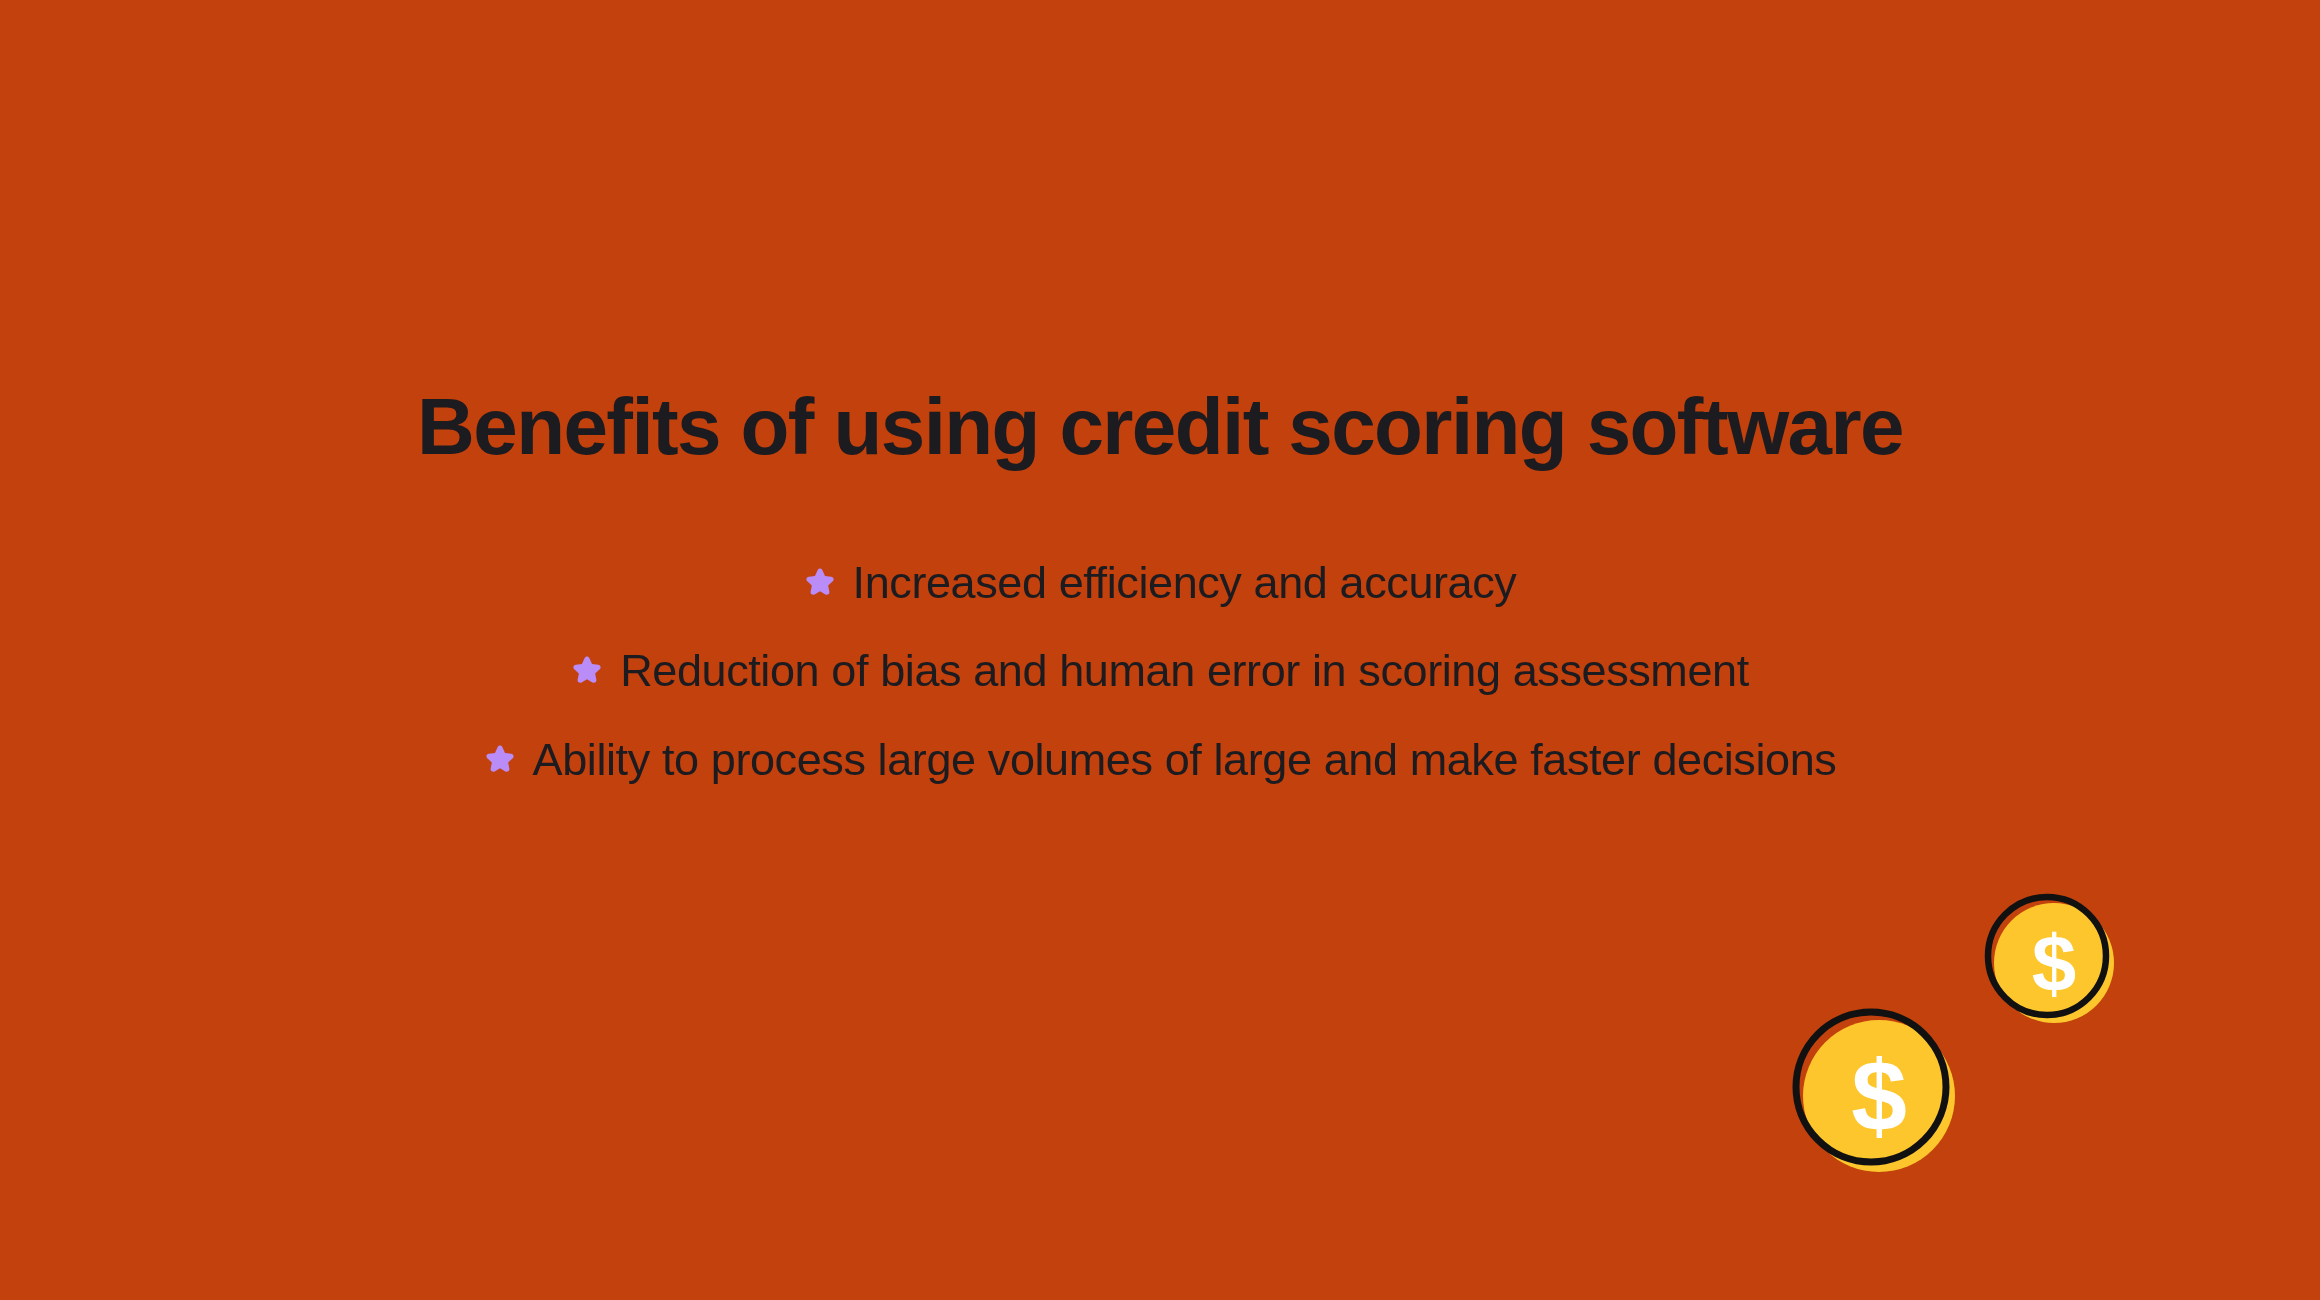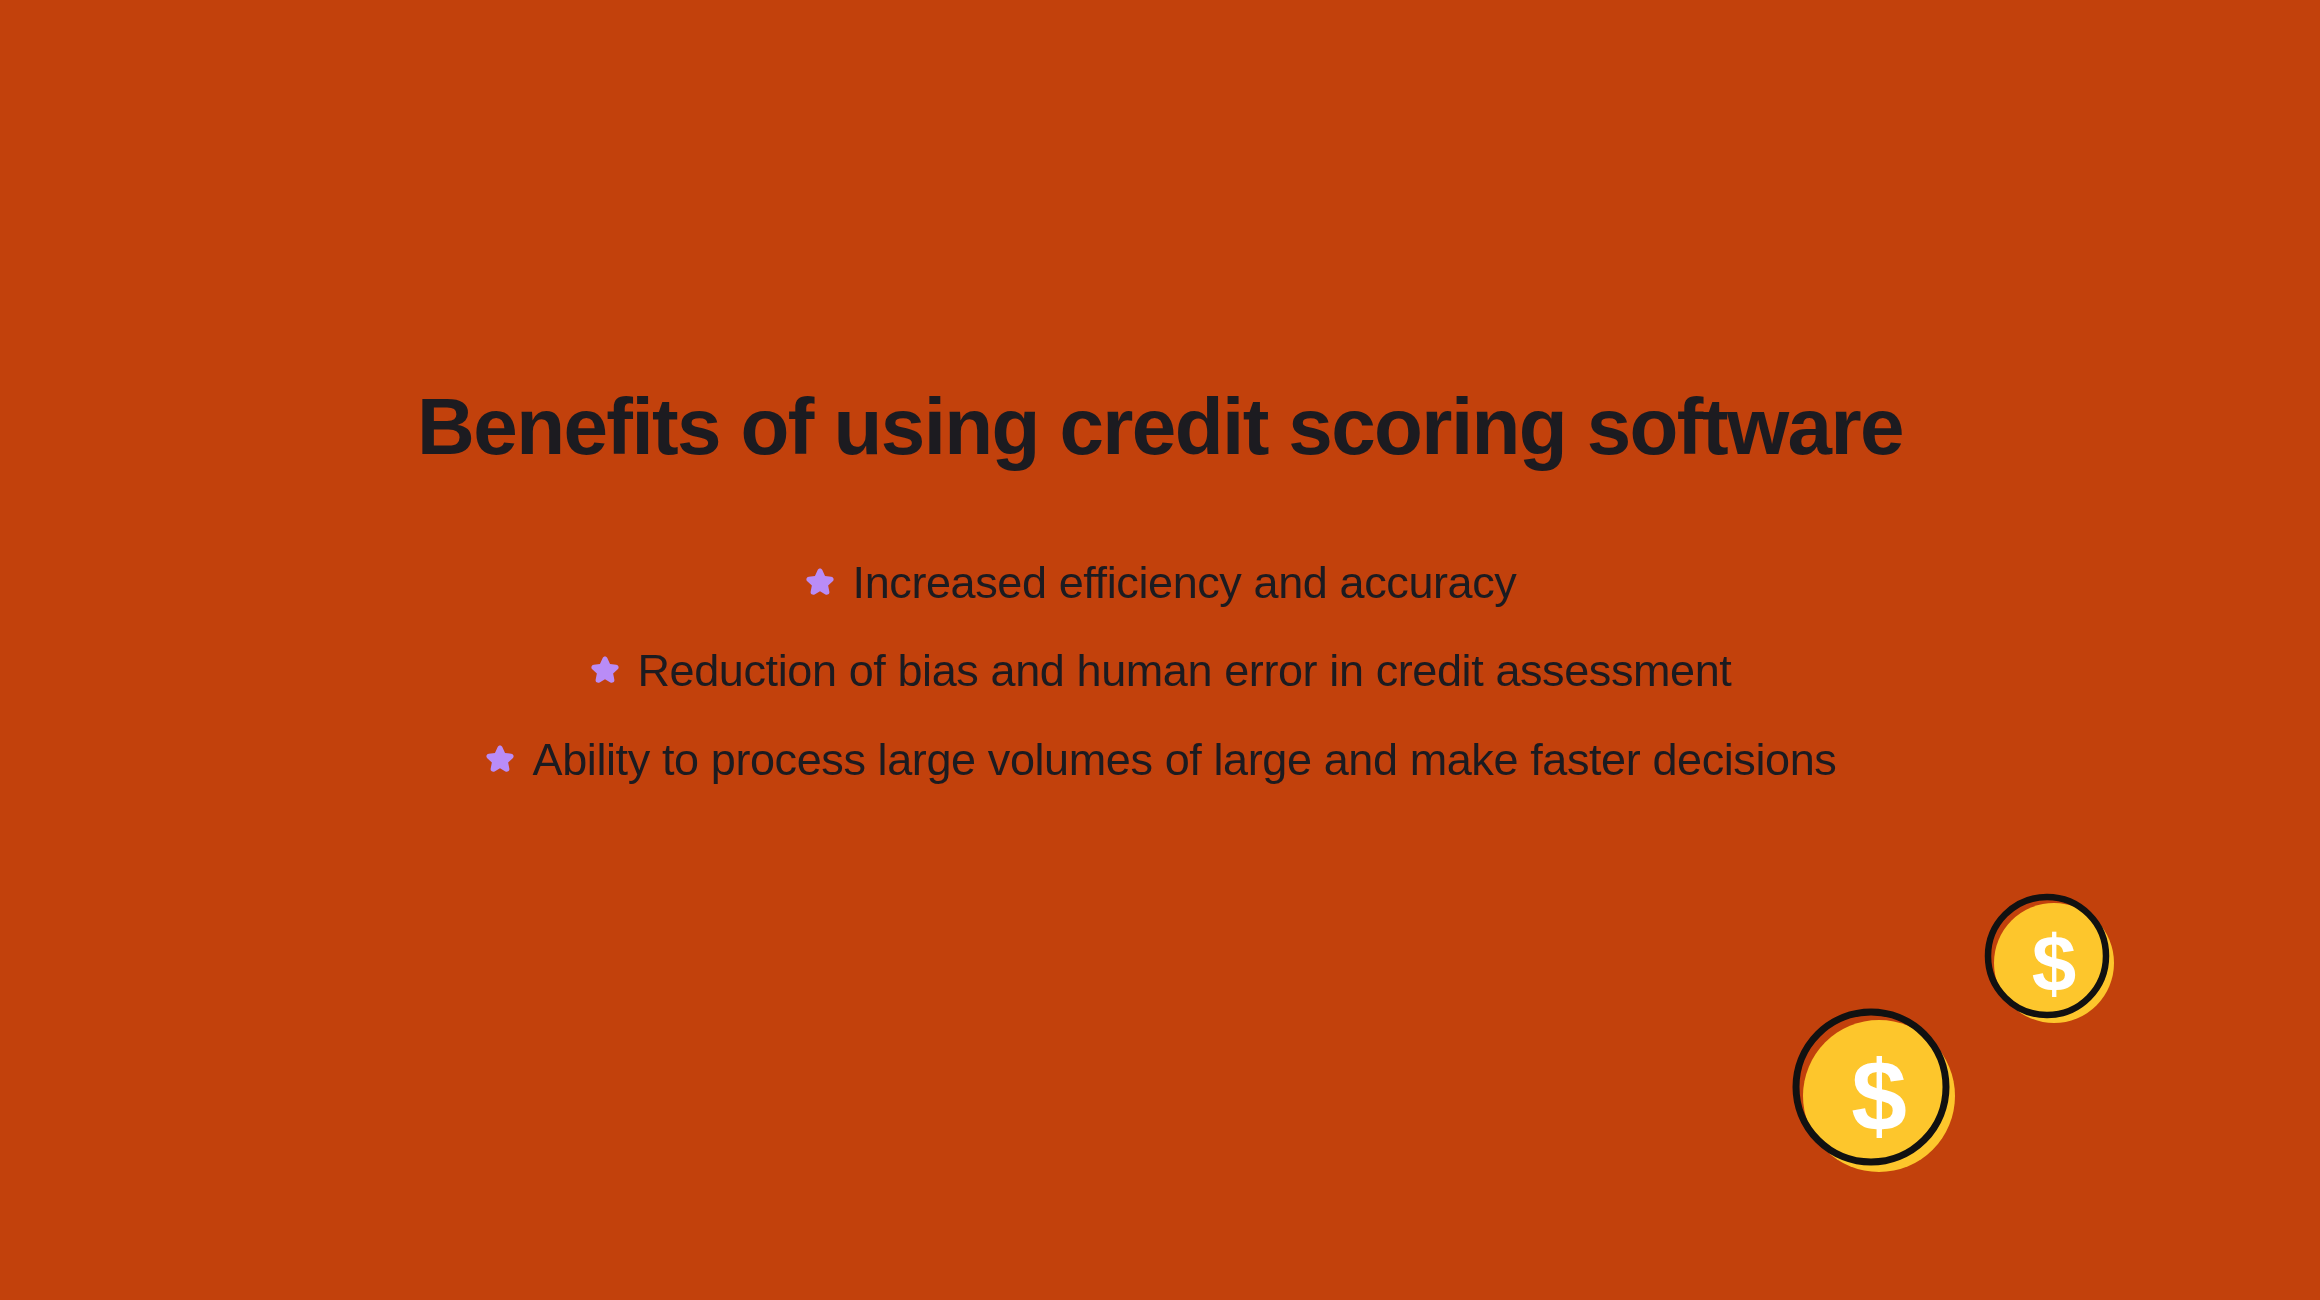--- a/index.html
+++ b/index.html
@@ -131,21 +131,21 @@
         </span>
         <span class="bullet-text">Increased efficiency and accuracy</span>
       </li>
 
       <li class="bullet-item">
         <span class="star-icon">
           <svg viewBox="0 0 32 32" xmlns="http://www.w3.org/2000/svg">
             <path d="M16 1.6c1.05 0 2.0 0.62 2.44 1.58l2.6 5.72 6.2 0.78c1.05 0.13 1.93 0.86 2.25 1.87 0.32 1.0 0.03 2.1-0.75 2.81l-4.6 4.2 1.22 6.1c0.21 1.03-0.2 2.09-1.07 2.69-0.86 0.6-2.0 0.63-2.9 0.09L16 24.2l-5.39 3.24c-0.9 0.54-2.04 0.51-2.9-0.09-0.87-0.6-1.28-1.66-1.07-2.69l1.22-6.1-4.6-4.2c-0.78-0.71-1.07-1.81-0.75-2.81 0.32-1.01 1.2-1.74 2.25-1.87l6.2-0.78 2.6-5.72C14 2.22 14.95 1.6 16 1.6z" fill="#b98cf7"></path>
           </svg>
         </span>
-        <span class="bullet-text">Reduction of bias and human error in credit assessment</span>
+        <span class="bullet-text">Reduction of bias and human error in scoring assessment</span>
       </li>
 
       <li class="bullet-item">
         <span class="star-icon">
           <svg viewBox="0 0 32 32" xmlns="http://www.w3.org/2000/svg">
             <path d="M16 1.6c1.05 0 2.0 0.62 2.44 1.58l2.6 5.72 6.2 0.78c1.05 0.13 1.93 0.86 2.25 1.87 0.32 1.0 0.03 2.1-0.75 2.81l-4.6 4.2 1.22 6.1c0.21 1.03-0.2 2.09-1.07 2.69-0.86 0.6-2.0 0.63-2.9 0.09L16 24.2l-5.39 3.24c-0.9 0.54-2.04 0.51-2.9-0.09-0.87-0.6-1.28-1.66-1.07-2.69l1.22-6.1-4.6-4.2c-0.78-0.71-1.07-1.81-0.75-2.81 0.32-1.01 1.2-1.74 2.25-1.87l6.2-0.78 2.6-5.72C14 2.22 14.95 1.6 16 1.6z" fill="#b98cf7"></path>
           </svg>
         </span>
         <span class="bullet-text">Ability to process large volumes of large and make faster decisions</span>
       </li>

